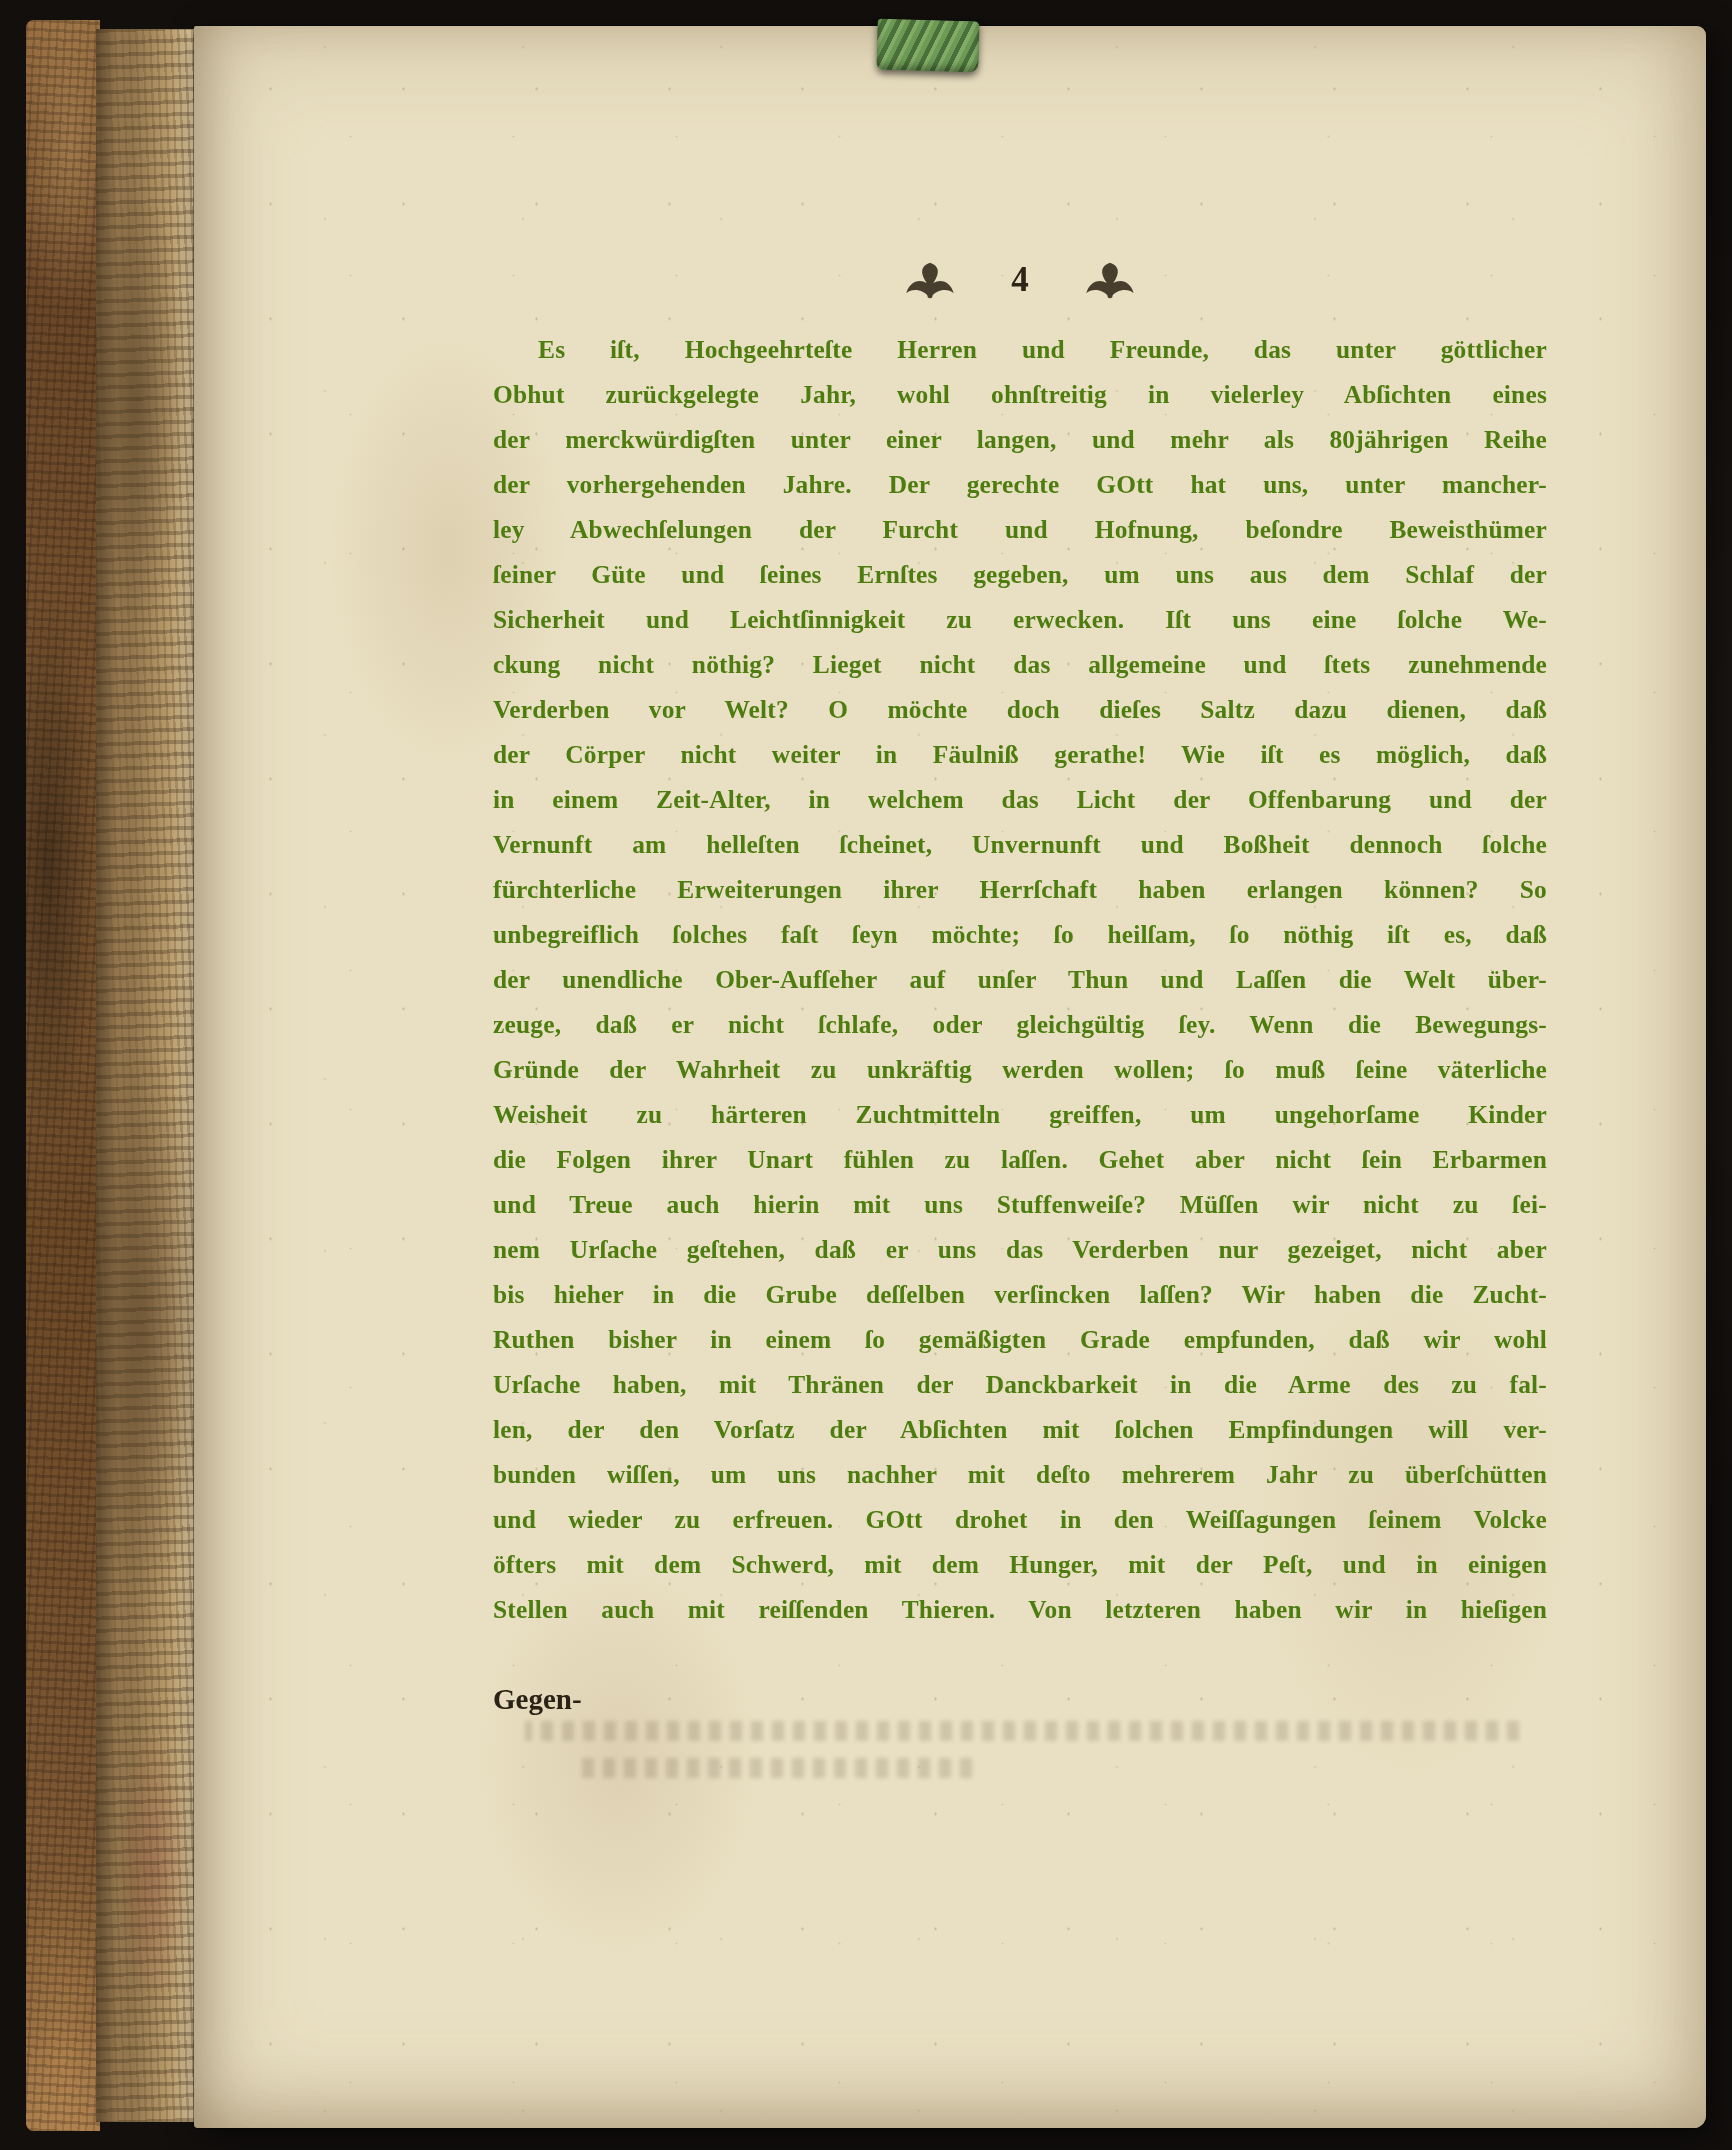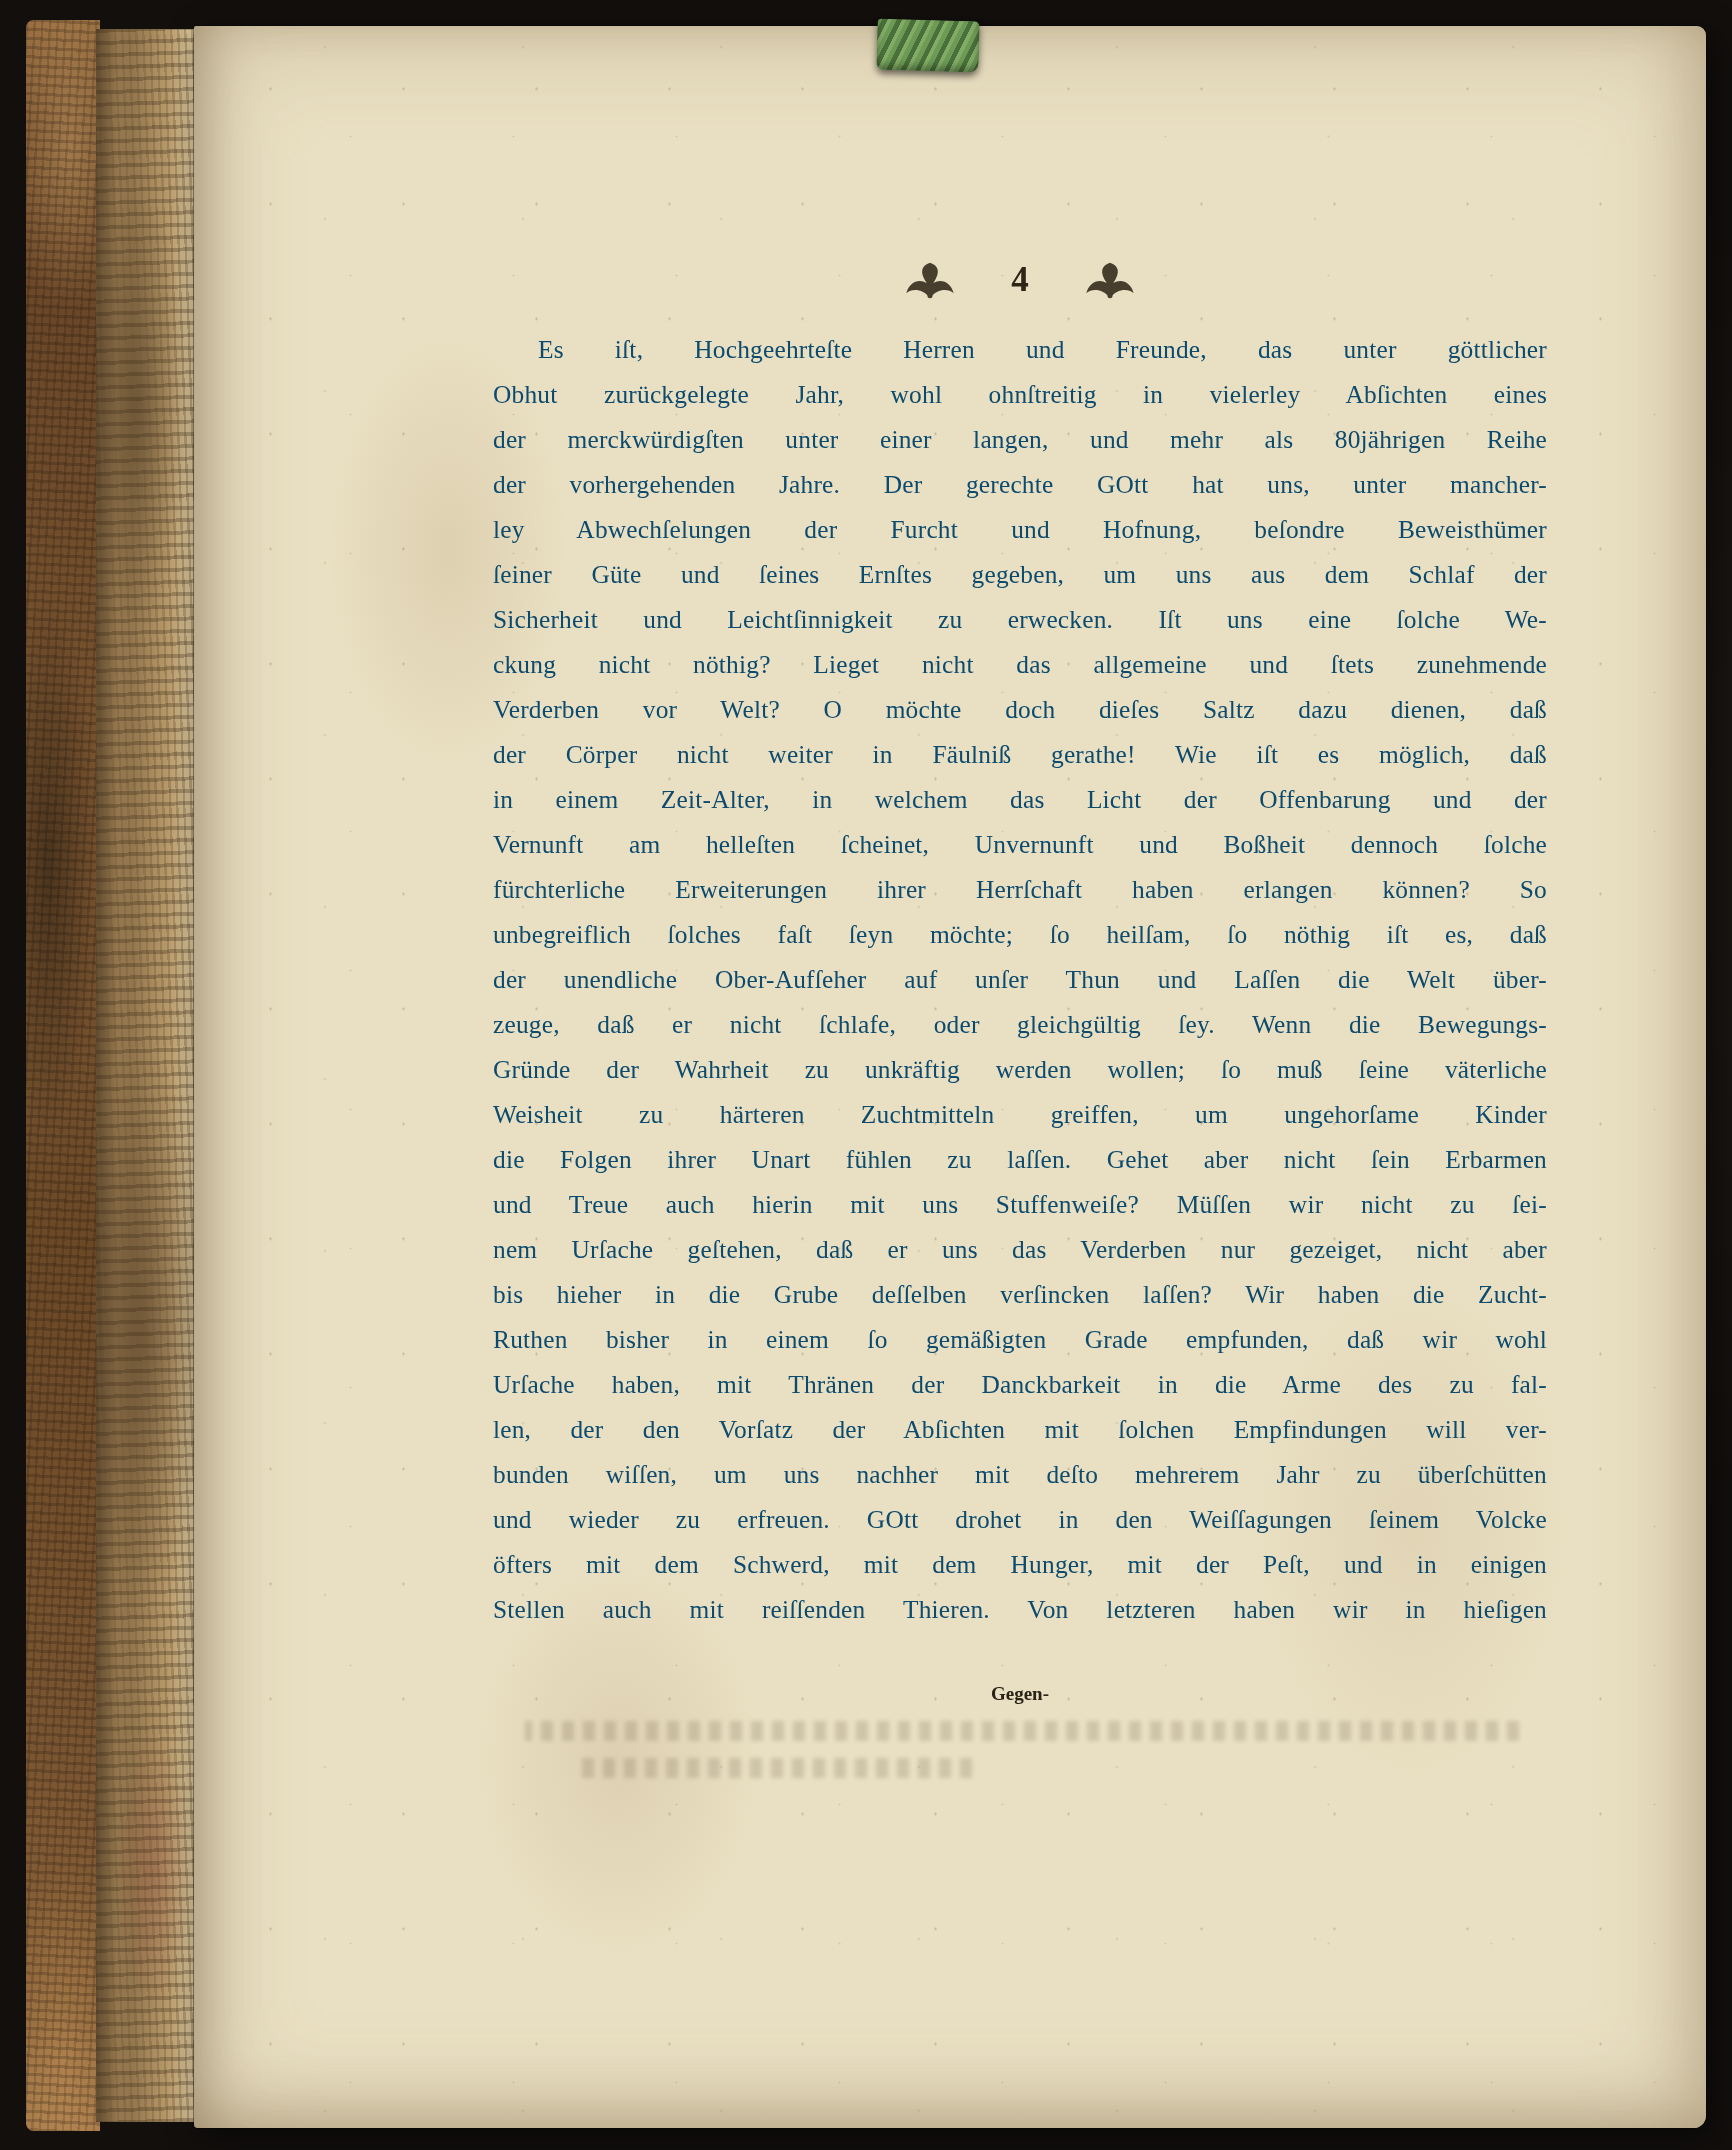--- a/index.html
+++ b/index.html
@@ -72,32 +72,32 @@
     display:flex; align-items:center; justify-content:center; gap:54px;
     color:#33291c;
   }
   .fleuron { width:54px; height:39px; display:block; }
   .fleuron svg { width:100%; height:100%; fill:#3b3122; opacity:.92; }
   .page-number { font-size:35px; font-weight:bold; color:#2e2518; transform:translateY(-1.5px); }
 
   
   .body-text {
     position:absolute; left:299px; top:301px; width:1054px;
-    font-size:25.4px; font-weight:normal; color:#0c4a6e; letter-spacing:0.2px;
+    font-size:25.4px; font-weight:bold; color:#4d7c0f; letter-spacing:0.2px;
   }
   .text-line {
     height:45px; line-height:45px;
     text-align:justify; text-align-last:justify;
     overflow:visible;
   }
   .text-line.first-line { text-indent:45px; }
 
   .catchword {
     position:absolute; left:299px; top:1657px; width:1054px;
-    text-align:center; font-size:19px; font-weight:bold; color:#2b2216;
+    text-align:left; font-size:29px; font-weight:bold; color:#2b2216;
   }
 
   
   .show-through {
     position:absolute; left:331px; top:1695px; width:994px; height:85px;
     opacity:.16; filter:blur(2.3px); transform:scaleX(-1);
     pointer-events:none;
   }
   .show-through .ghost-line {
     height:20px; margin-bottom:17px;

